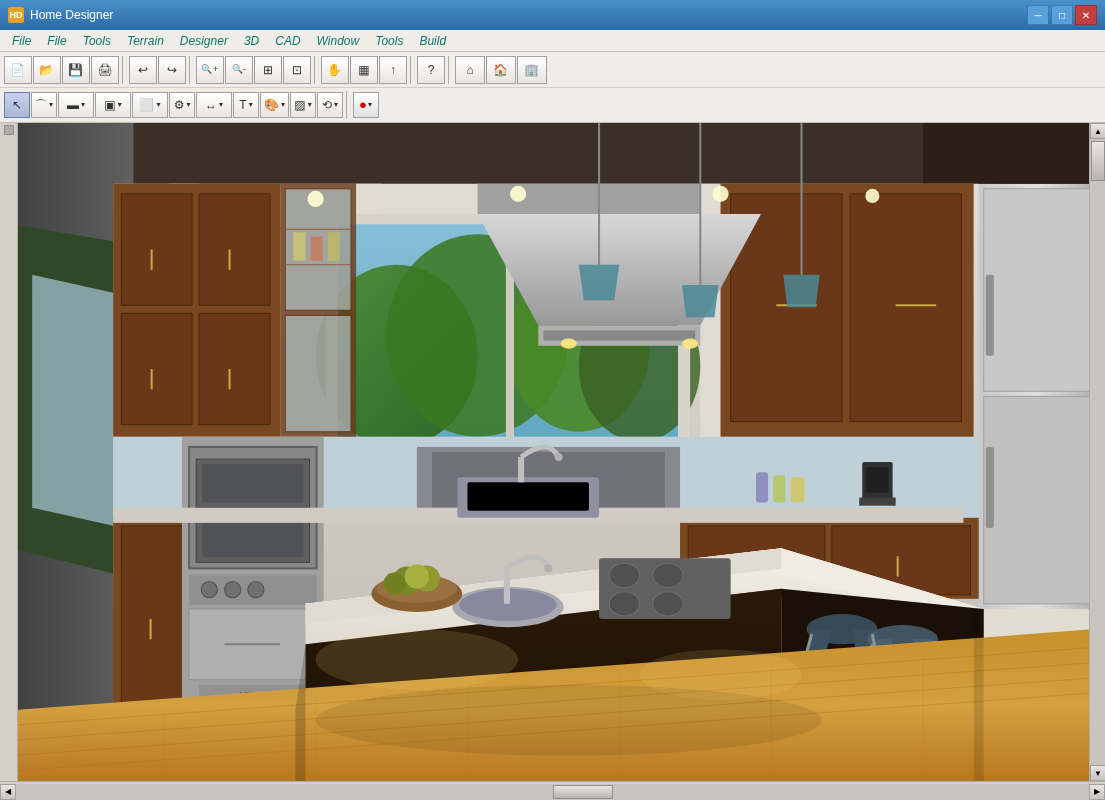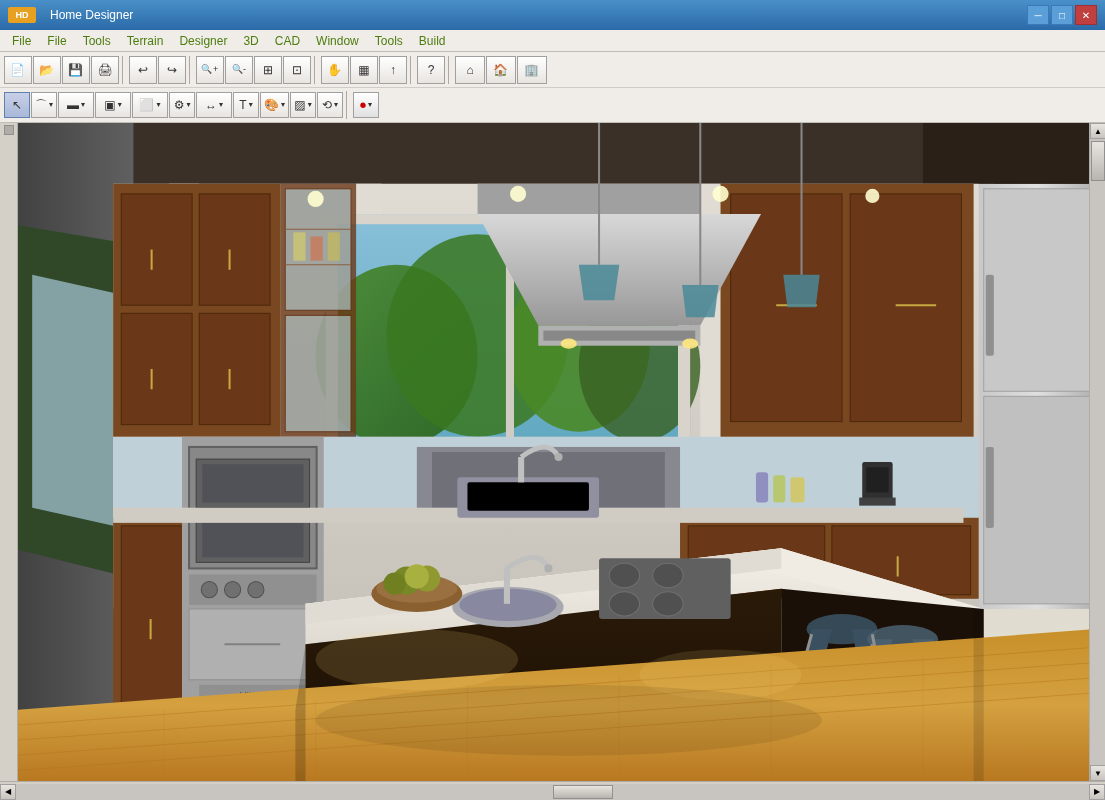--- a/index.html
+++ b/index.html
@@ -9,43 +9,44 @@
     .title-bar {
       height: 30px;
       background: linear-gradient(to bottom, #4a90c8 0%, #2a6aa8 100%);
       display: flex;
       align-items: center;
       justify-content: space-between;
       padding: 0 8px;
       color: white;
     }
     .title-bar-left { display: flex; align-items: center; gap: 6px; }
-    .title-bar-icon { width: 28px; height: 16px; background: #e8a020; border-radius: 2px; display: flex; align-items: center; justify-content: center; font-size: 9px; color: white; font-weight: bold; }
-    .title-bar-text { font-size: 12px; font-weight: normal; color: white; margin-left: 8px; }
+    .title-bar-icon { width: 16px; height: 16px; background: #e8a020; border-radius: 2px; display: flex; align-items: center; justify-content: center; font-size: 9px; color: white; font-weight: bold; }
+    .title-bar-text { font-size: 12px; font-weight: normal; color: white; }
     .title-bar-buttons { display: flex; gap: 2px; }
     .title-btn { width: 22px; height: 20px; background: #5a9fd8; border: 1px solid #3a7ab8; color: white; font-size: 10px; cursor: pointer; display: flex; align-items: center; justify-content: center; }
     .title-btn.close { background: #c04040; border-color: #a03030; }
 
     
     .menu-bar {
       height: 22px;
       background: #f0ede8;
       display: flex;
       align-items: center;
       padding: 0 4px;
       border-bottom: 1px solid #c0bdb8;
     }
     .menu-item {
       padding: 2px 8px;
       font-size: 12px;
-      color: #4d7c0f;
+      color: #0f766e;
       cursor: pointer;
       height: 100%;
       display: flex;
       align-items: center;
+      font-style: italic;
     }
 
     
     .toolbar-container {
       background: #f0ede8;
       border-bottom: 1px solid #c0bdb8;
     }
     .toolbar {
       height: 36px;
       display: flex;

